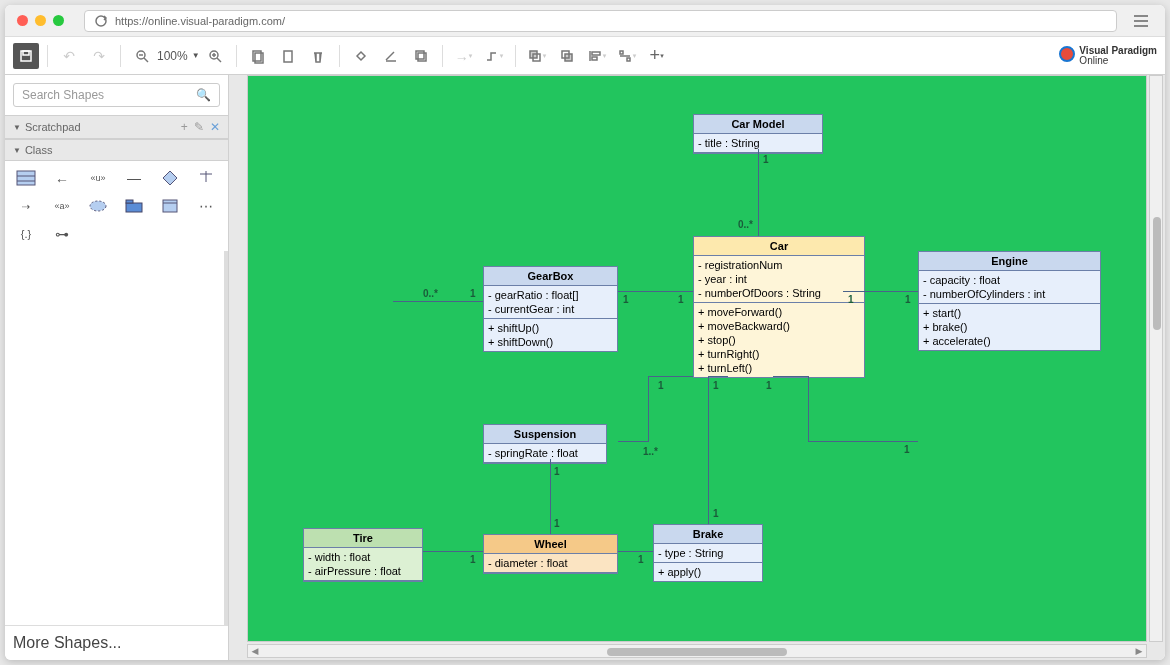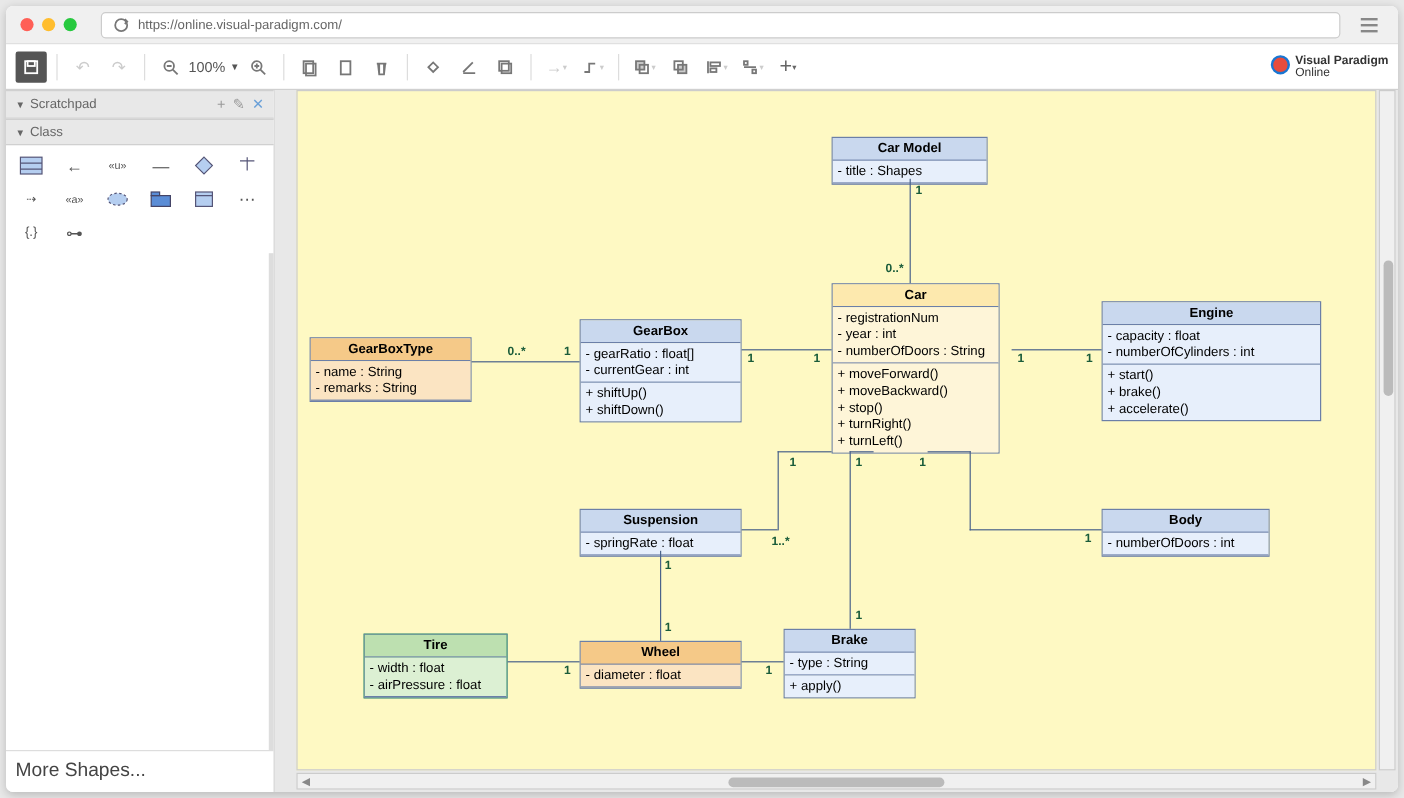--- a/index.html
+++ b/index.html
@@ -23,21 +23,21 @@
 .sidebar{width:224px;background:#fff;border-right:1px solid #d0d0d0;display:flex;flex-direction:column}
 .search{margin:8px;display:flex;align-items:center;border:1px solid #ccc;border-radius:3px;padding:4px 8px;font-size:12px;color:#999}
 .section-head{background:#e8e8e8;padding:4px 8px;font-size:11px;color:#666;display:flex;align-items:center;gap:4px;border-top:1px solid #d0d0d0;border-bottom:1px solid #d0d0d0}
 .section-head .caret{font-size:8px}
 .section-head .tools{margin-left:auto;display:flex;gap:6px;font-size:12px;color:#999}
 .dropzone{margin:10px;border:1px dashed #bbb;text-align:center;padding:14px;font-size:11px;color:#aaa}
 .shapes{padding:8px;display:flex;flex-wrap:wrap;gap:10px}
 .shape{width:26px;height:18px;font-size:14px;color:#555;display:flex;align-items:center;justify-content:center}
 .more{margin-top:auto;padding:8px;font-size:16px;color:#444;border-top:1px solid #ddd}
 .canvas-wrap{flex:1;background:#e8e8e8;position:relative;overflow:hidden}
-.canvas{position:absolute;top:0;left:18px;right:18px;bottom:18px;background:#fef9c3;border:1px solid #ccc}
+.canvas{position:absolute;top:0;left:18px;right:18px;bottom:18px;background:#22c55e;border:1px solid #ccc}
 .hscroll{position:absolute;bottom:2px;left:18px;right:18px;height:14px;background:#f0f0f0;border:1px solid #ccc;display:flex;align-items:center}
 .hscroll .thumb{position:absolute;left:40%;width:20%;height:8px;background:#bbb;border-radius:4px;top:3px}
 .hscroll .arr{width:14px;text-align:center;font-size:9px;color:#888}
 .vscroll{position:absolute;top:0;right:2px;bottom:18px;width:14px;background:#f0f0f0;border:1px solid #ccc}
 .vscroll .thumb{position:absolute;top:25%;height:20%;width:8px;left:3px;background:#bbb;border-radius:4px}
 .cls{position:absolute;border:1px solid #6b7fa8;font-size:11px}
 .cls .name{background:#c9d8ee;text-align:center;font-weight:bold;padding:3px;border-bottom:1px solid #6b7fa8}
 .cls.orange .name{background:#f5c988}
 .cls.green .name{background:#bde0b0}
 .cls.yellowc .name{background:#fde9ae}
@@ -183,20 +183,24 @@
       <div class="logo-icon"></div>
       <div>
           <div style="font-weight:bold">Visual Paradigm</div>
           <div>Online</div>
         </div>
     </div>
   </div>
 
   <div class="main">
     <div class="sidebar">
+      <div class="search">
+        <span>Search Shapes</span>
+        <span style="margin-left:auto">🔍</span>
+      </div>
       <div class="section-head">
         <span class="caret">▼</span>
         <span>Scratchpad</span>
         <div class="tools">
           <span>+</span>
           <span>✎</span>
           <span style="color:#6aa0d8">✕</span>
         </div>
       </div>
       <div class="section-head">
@@ -251,25 +255,25 @@
       <div style="flex:1;border-right:4px solid #ddd"></div>
       <div class="more">More Shapes...</div>
     </div>
 
     <div class="canvas-wrap">
       <div class="canvas">
 
         <div class="cls" style="left:445px;top:38px;width:130px">
           <div class="name">Car Model</div>
           <div class="attrs">
-              <span class="row">- title : Shapes</span>
-            </div>
-        </div>
-
-        <div class="cls yellowc" style="left:445px;top:160px;width:140px">
+              <span class="row">- title : String</span>
+            </div>
+        </div>
+
+        <div class="cls yellowc" style="left:445px;top:160px;width:172px">
           <div class="name">Car</div>
           <div class="attrs">
             <span class="row">- registrationNum</span>
             <span class="row">- year : int</span>
             <span class="row">- numberOfDoors : String</span>
           </div>
           <div class="ops">
             <span class="row">+ moveForward()</span>
             <span class="row">+ moveBackward()</span>
             <span class="row">+ stop()</span>
@@ -296,41 +300,28 @@
           <div class="attrs">
             <span class="row">- gearRatio : float[]</span>
             <span class="row">- currentGear : int</span>
           </div>
           <div class="ops">
             <span class="row">+ shiftUp()</span>
             <span class="row">+ shiftDown()</span>
           </div>
         </div>
 
-        <div class="cls orange" style="left:10px;top:205px;width:135px">
-          <div class="name">GearBoxType</div>
-          <div class="attrs">
-            <span class="row">- name : String</span>
-            <span class="row">- remarks : String</span>
-          </div>
-        </div>
-
-        <div class="cls" style="left:235px;top:348px;width:135px">
+
+        <div class="cls" style="left:235px;top:348px;width:124px">
           <div class="name">Suspension</div>
           <div class="attrs">
               <span class="row">- springRate : float</span>
             </div>
         </div>
 
-        <div class="cls" style="left:670px;top:348px;width:140px">
-          <div class="name">Body</div>
-          <div class="attrs">
-              <span class="row">- numberOfDoors : int</span>
-            </div>
-        </div>
 
         <div class="cls orange" style="left:235px;top:458px;width:135px">
           <div class="name">Wheel</div>
           <div class="attrs">
               <span class="row">- diameter : float</span>
             </div>
         </div>
 
         <div class="cls green" style="left:55px;top:452px;width:120px">
           <div class="name">Tire</div>

